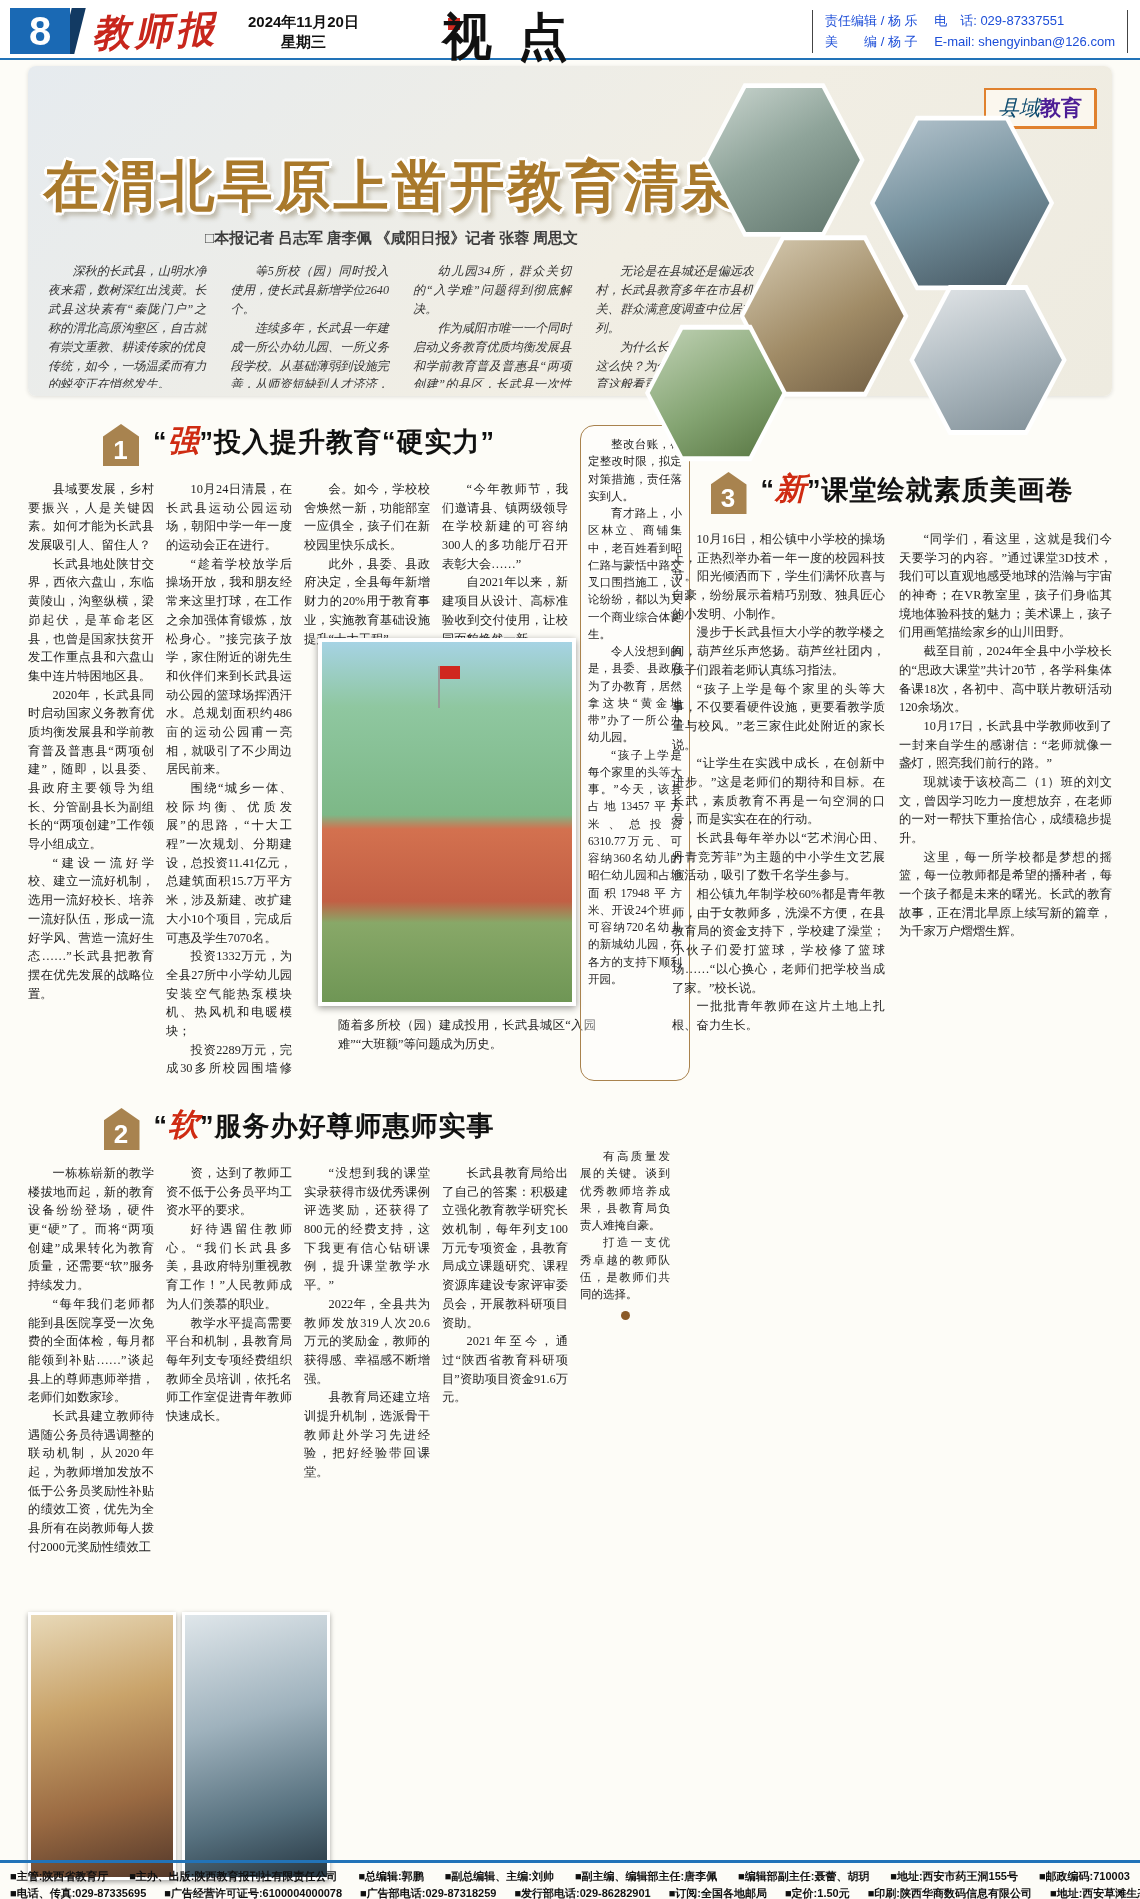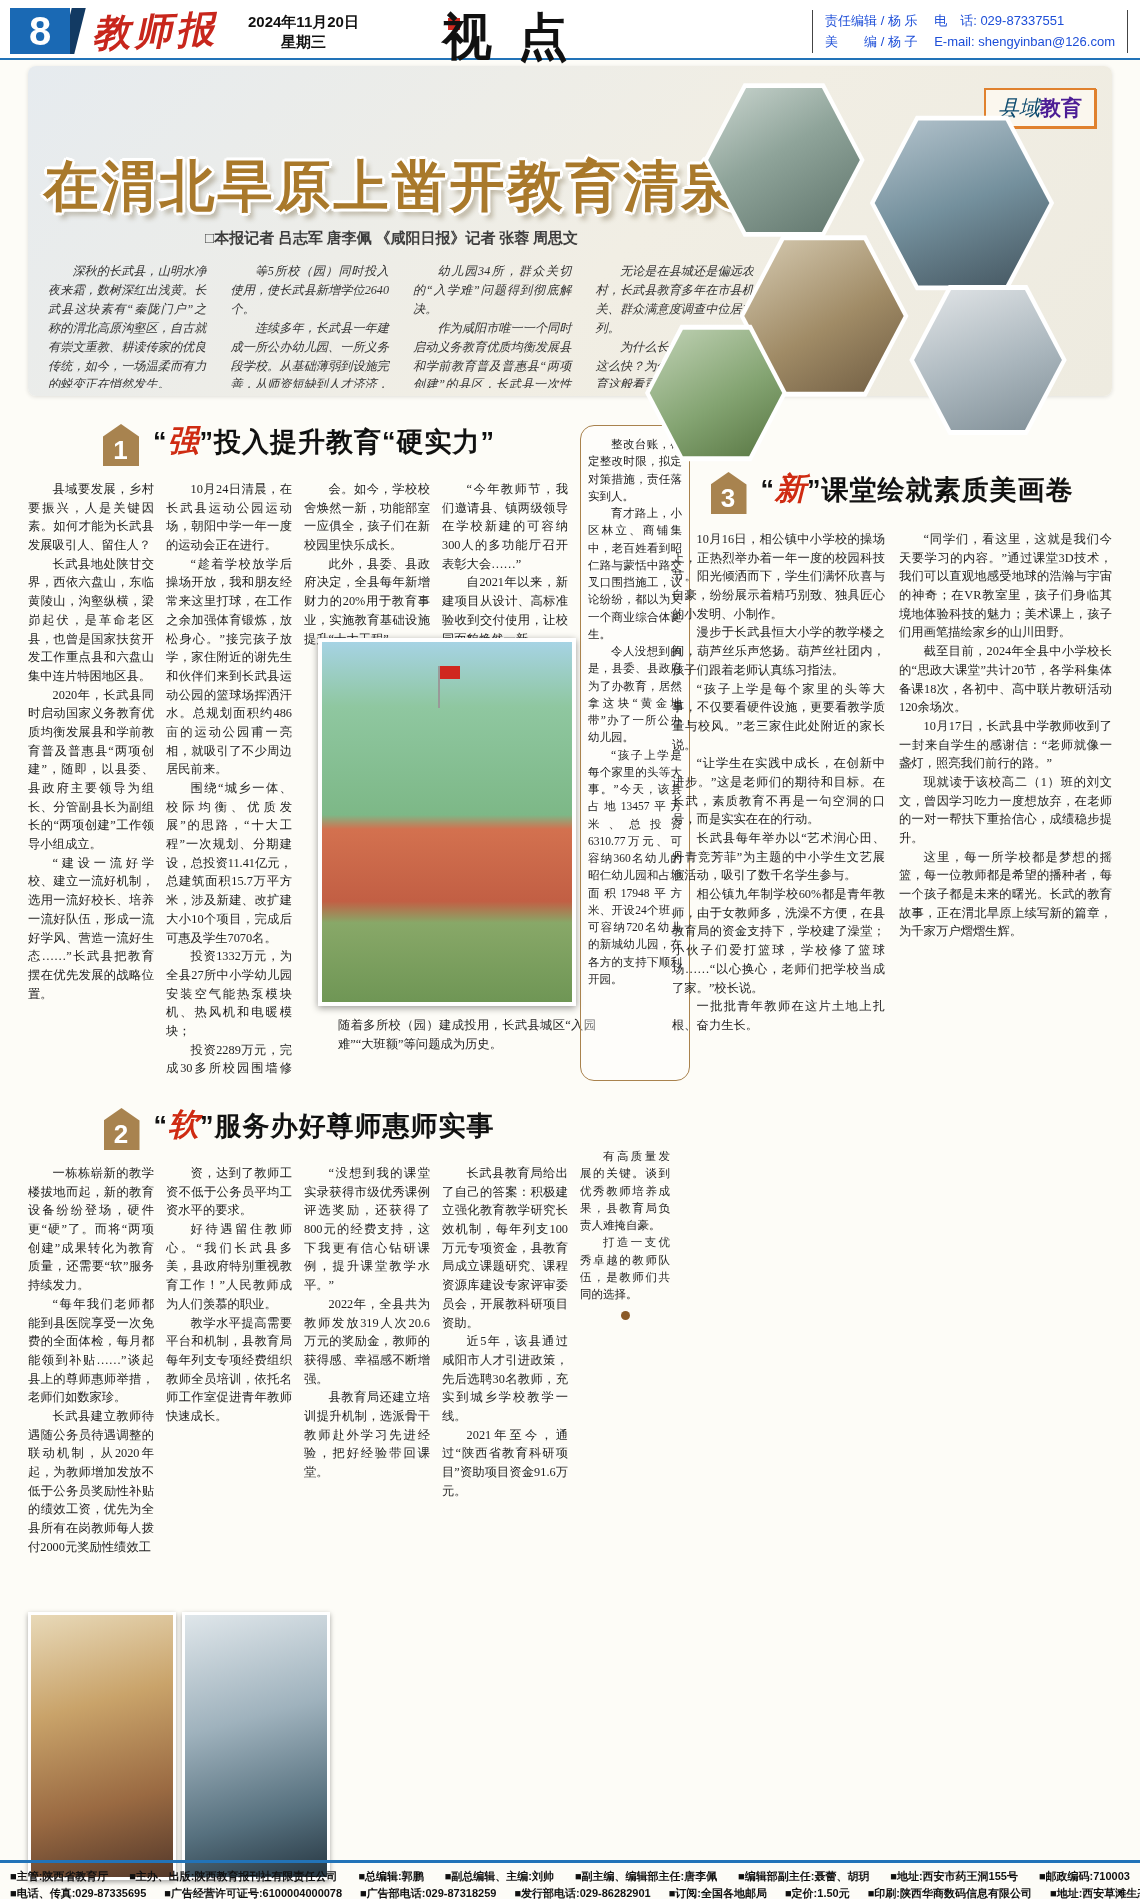--- a/index.html
+++ b/index.html
@@ -216,21 +216,20 @@
           <p>好待遇留住教师心。“我们长武县多美，县政府特别重视教育工作！”人民教师成为人们羡慕的职业。</p>
           <p>教学水平提高需要平台和机制，县教育局每年列支专项经费组织教师全员培训，依托名师工作室促进青年教师快速成长。</p>
         </div>
       <div class="col h700">
           <p>“没想到我的课堂实录获得市级优秀课例评选奖励，还获得了800元的经费支持，这下我更有信心钻研课例，提升课堂教学水平。”</p>
           <p>2022年，全县共为教师发放319人次20.6万元的奖励金，教师的获得感、幸福感不断增强。</p>
           <p>县教育局还建立培训提升机制，选派骨干教师赴外学习先进经验，把好经验带回课堂。</p>
         </div>
       <div class="col h700">
           <p>长武县教育局给出了自己的答案：积极建立强化教育教学研究长效机制，每年列支100万元专项资金，县教育局成立课题研究、课程资源库建设专家评审委员会，开展教科研项目资助。</p>
-          <p>近5年，该县通过咸阳市人才引进政策，先后选聘30名教师，充实到城乡学校教学一线。</p>
           <p>2021年至今，通过“陕西省教育科研项目”资助项目资金91.6万元。</p>
         </div>
     </div>
     <div class="narrow-col">
       <div>
           <p>有高质量发展的关键。谈到优秀教师培养成果，县教育局负责人难掩自豪。</p>
           <p>打造一支优秀卓越的教师队伍，是教师们共同的选择。</p>
         </div>
       <div class="end-dot"></div>
     </div>

